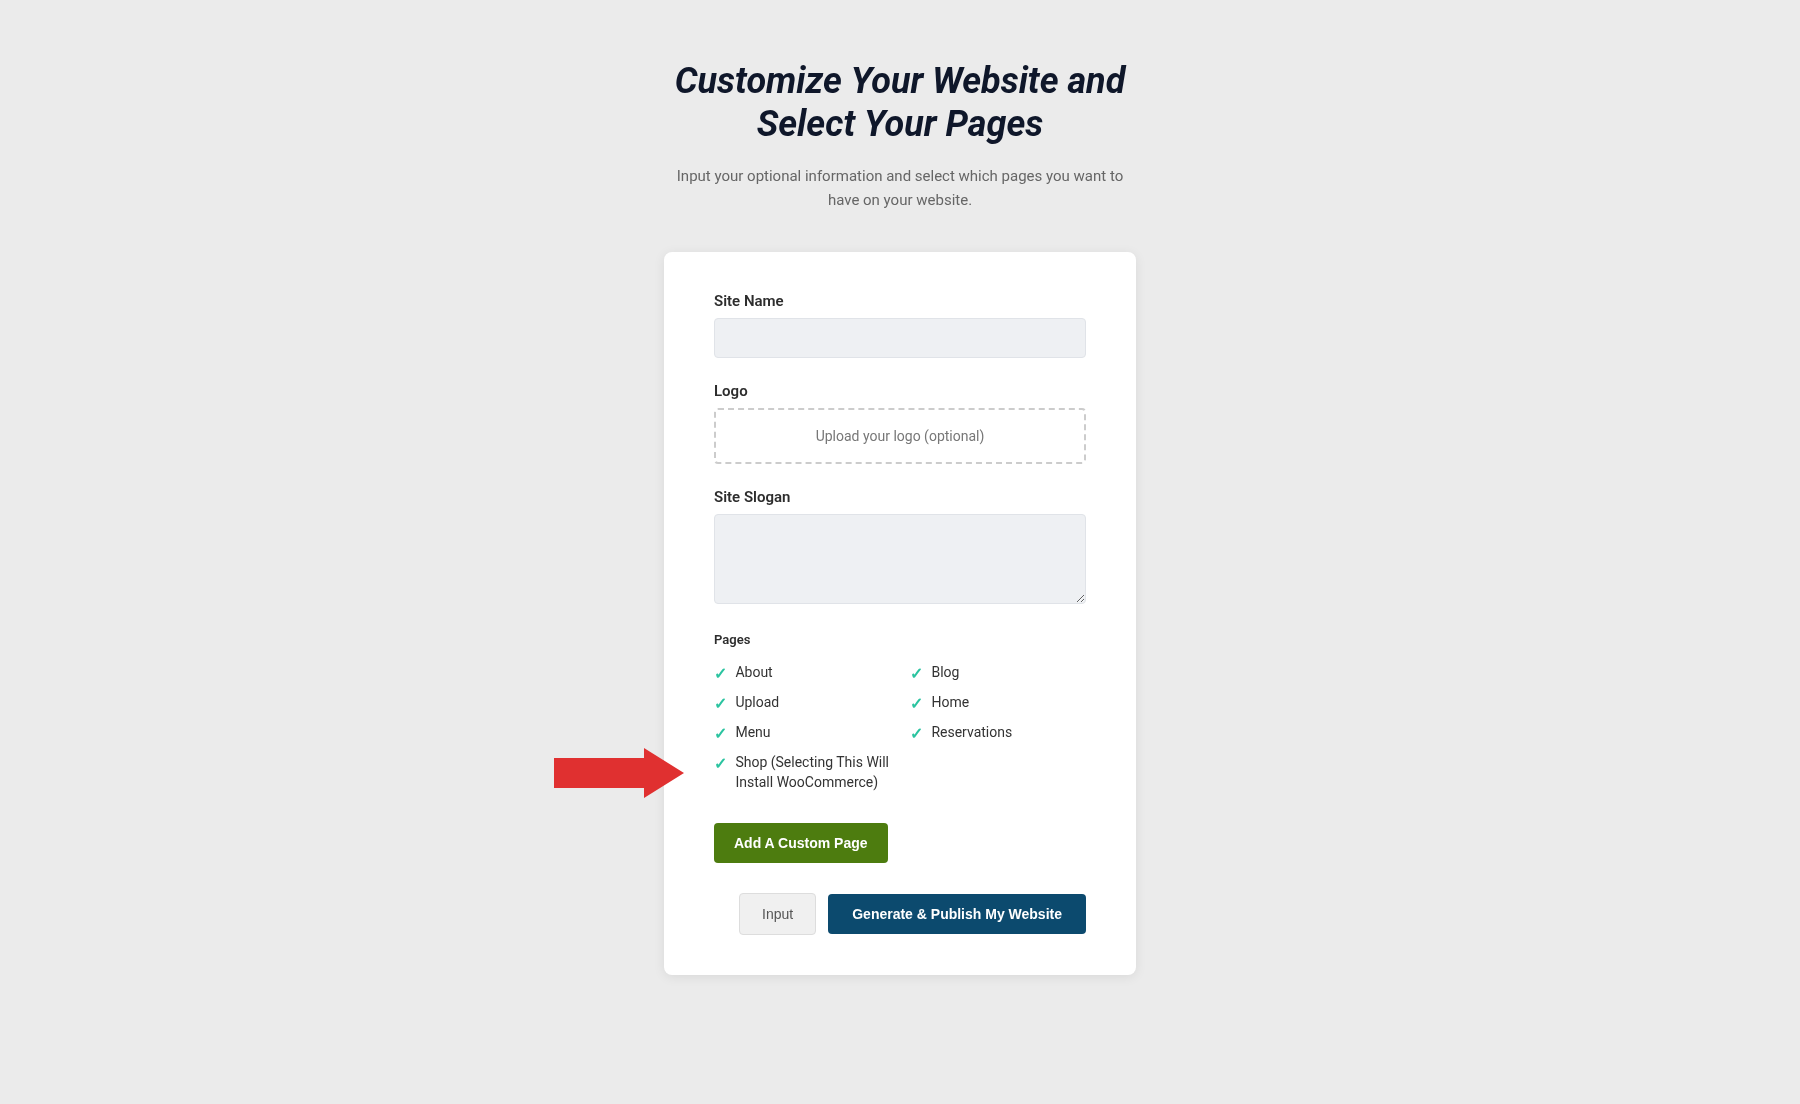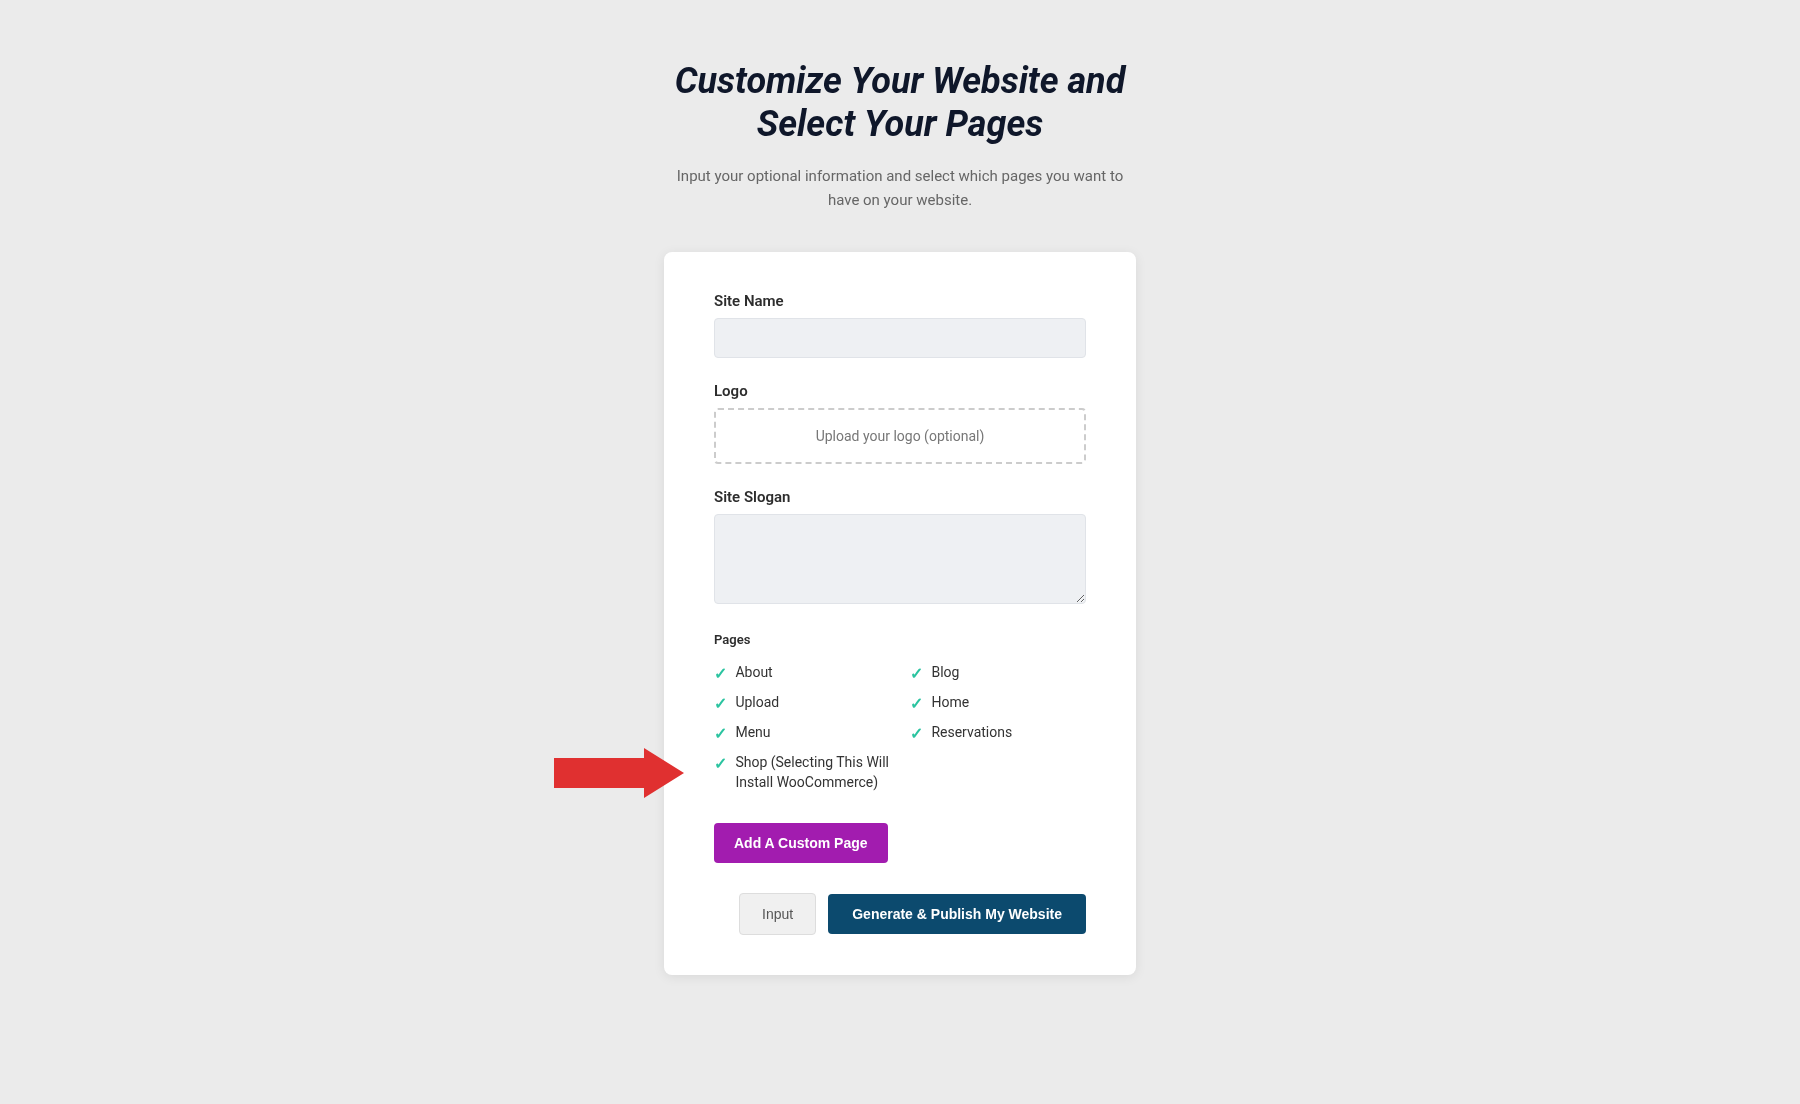--- a/index.html
+++ b/index.html
@@ -112,21 +112,21 @@
       font-weight: 700;
       margin-top: 1px;
       flex-shrink: 0;
     }
 
     .page-item-label {
       line-height: 1.4;
     }
 
     .add-custom-page-btn {
-      background-color: #a21caf;
+      background-color: #4d7c0f;
       color: #ffffff;
       border: none;
       border-radius: 4px;
       padding: 12px 20px;
       font-size: 14px;
       font-weight: 600;
       cursor: pointer;
       margin-bottom: 30px;
       margin-top: 10px;
     }

